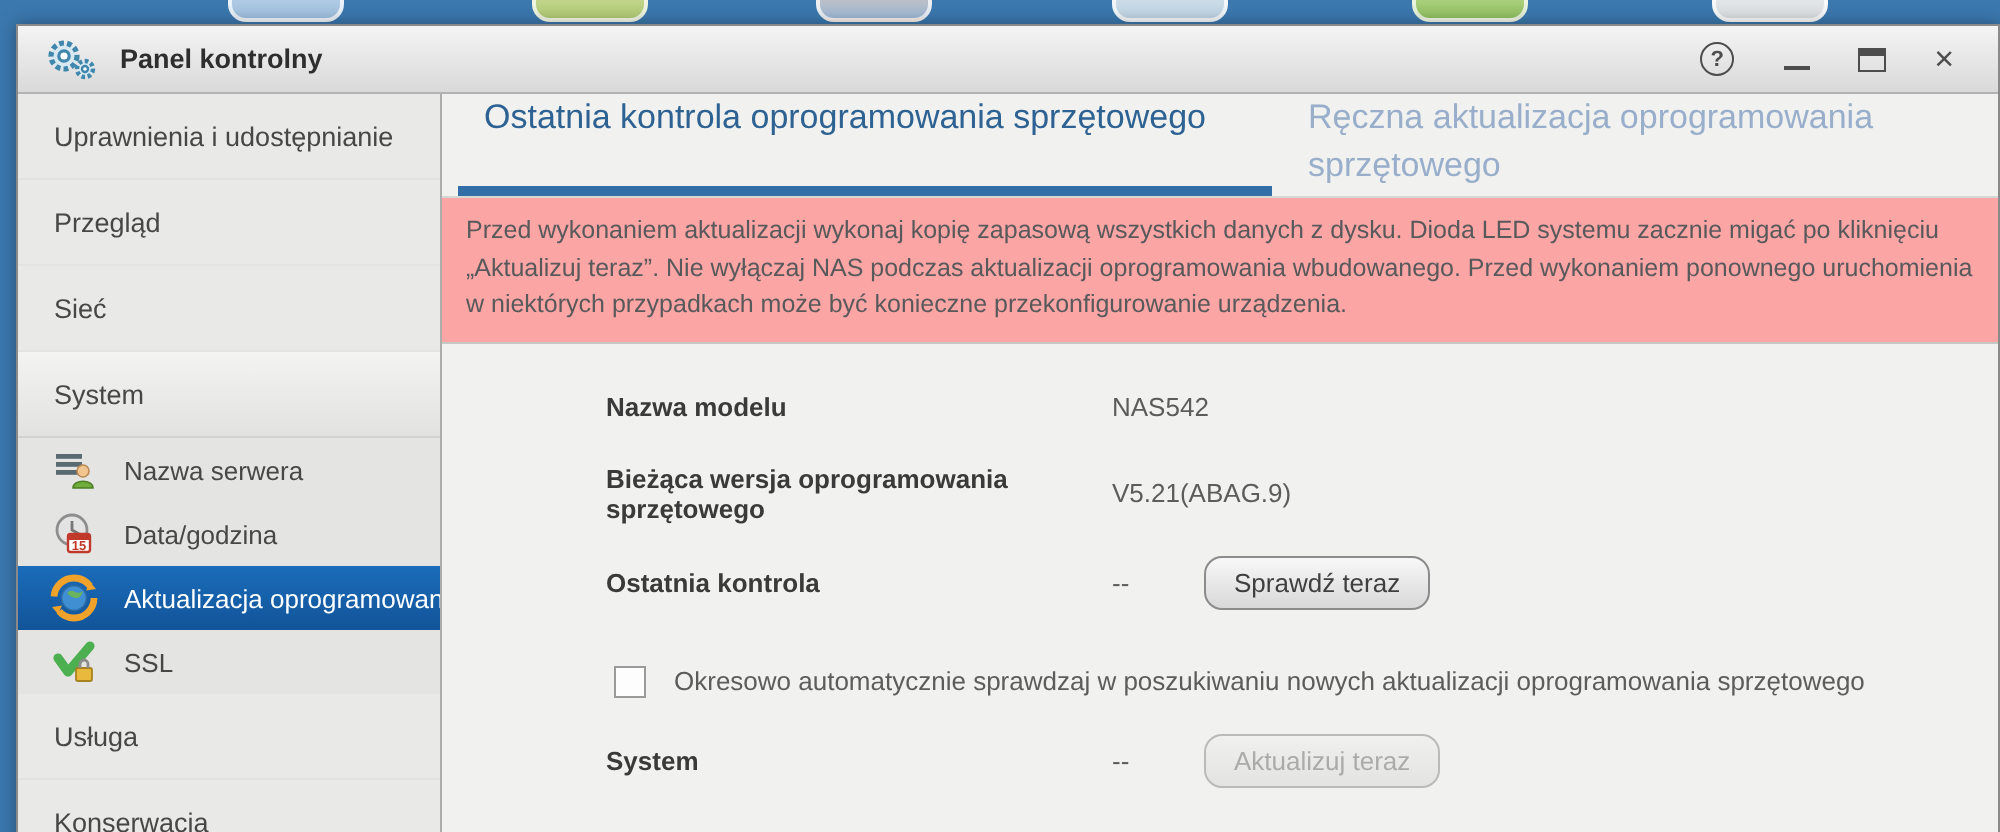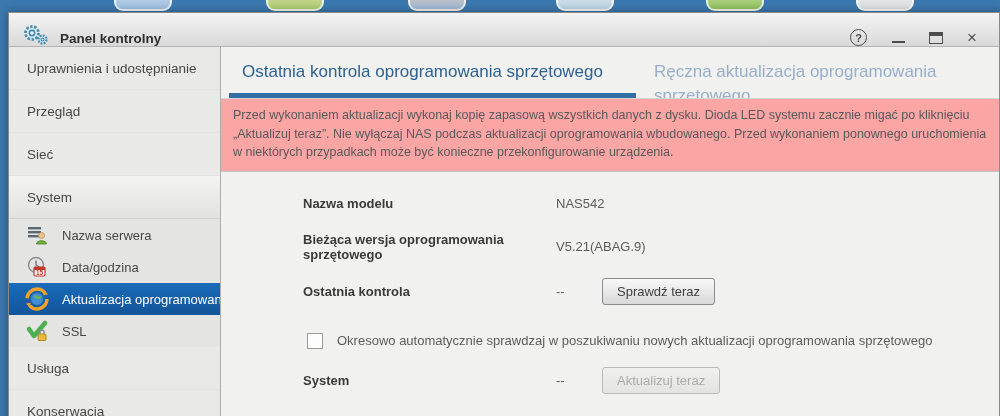--- a/index.html
+++ b/index.html
@@ -18,21 +18,21 @@
   .window {
     position:absolute; left:8px; top:12px; right:0; bottom:-6px;
     background:#f1f1ef; border:1px solid #8a8a8a;
     box-shadow:0 0 8px rgba(0,0,0,.35);
     display:flex; flex-direction:column;
   }
   .titlebar {
     height:34px; flex:0 0 34px;
     background:linear-gradient(#f4f4f4,#d9d9d9);
     border-bottom:1px solid #b3b3b3;
-    display:flex; align-items:flex-end; padding:0 12px;
+    display:flex; align-items:center; padding:0 12px;
   }
   .titlebar .gears { margin-right:9px; display:flex; align-items:center; }
   .win-title { font-size:13.5px; font-weight:bold; color:#2e2e2e; }
   .win-controls { margin-left:auto; display:flex; align-items:center; gap:24px; padding-right:10px; }
   .ctrl { color:#4d4d4d; cursor:default; display:flex; align-items:center; justify-content:center; }
   .ctrl-help { width:17px; height:17px; border:1.5px solid #4d4d4d; border-radius:50%;
                font-size:11px; font-weight:bold; }
   .ctrl-min  { width:14px; height:14px; }
   .ctrl-min i { width:13px; height:2px; background:#4d4d4d; display:block; margin-top:8px; }
   .ctrl-max  { width:14px; height:12px; border:1.5px solid #4d4d4d; border-top:4px solid #4d4d4d; }
@@ -57,42 +57,42 @@
     cursor:pointer; color:#474747; font-size:13px;
   }
   .sub-item .icon { width:24px; height:24px; margin-right:13px; flex:0 0 24px; }
   .sub-item.selected {
     background:linear-gradient(#1a6cba,#125499); color:#ffffff;
   }
   .sub-item .lbl { white-space:nowrap; overflow:hidden; }
   
   .content { flex:1; display:flex; flex-direction:column; background:#f1f1ef; min-width:0; }
   .tabsbar { height:51px; flex:0 0 51px; overflow:hidden; display:flex; padding-left:8px; }
-  .tab { font-size:17px; padding-top:13px; line-height:24px; cursor:pointer; }
+  .tab { font-size:17px; line-height:24px; cursor:pointer; }
   .tab--active {
     width:407px; color:#2d6293; padding-left:13px;
     border-bottom:5px solid #336fa7; height:51px;
   }
   .tab--idle { width:340px; margin-left:18px; color:#98aecb; }
   .notice {
     border-top:1px solid #d6d6d4; border-bottom:1px solid #c6c6c4;
     background:#fca5a5; padding:7px 12px 9px;
     font-size:12.5px; line-height:18.5px; color:#58595b;
   }
   
   .form { padding:22px 0 0 82px; font-size:13px; color:#5c5c5c; }
   .frow { display:flex; align-items:center; min-height:20px; }
   .flabel { display:inline-block; width:253px; font-weight:bold; color:#3a3a3a; flex:0 0 253px; }
   .fvalue { display:inline-block; min-width:24px; }
   .gap17 { margin-bottom:18px; } .gap15 { margin-bottom:16px; }
   .gap22 { margin-bottom:20px; } .gap16 { margin-bottom:18px; }
   .btn {
     font-family:"Liberation Sans", sans-serif; font-size:13px; color:#3f3f3f;
     background:linear-gradient(#f8f8f8,#d8d8d8);
-    border:1px solid #8b8b8b; border-radius:3px;
+    border:1px solid #8b8b8b; border-radius:9px;
     padding:5px 14px; margin-left:22px; cursor:pointer; min-width:112px;
   }
   .btn:disabled, .btn--disabled {
     color:#ababab; background:linear-gradient(#f0f0ee,#e3e3e1);
     border-color:#bababa; cursor:default;
   }
   .chkrow { display:flex; align-items:center; margin-left:4px;margin-top:28px; }
   .chk {
     width:16px; height:16px; background:#fdfdfd; border:1px solid #9a9a9a;
     display:inline-block; margin-right:14px; cursor:pointer; flex:0 0 16px;

